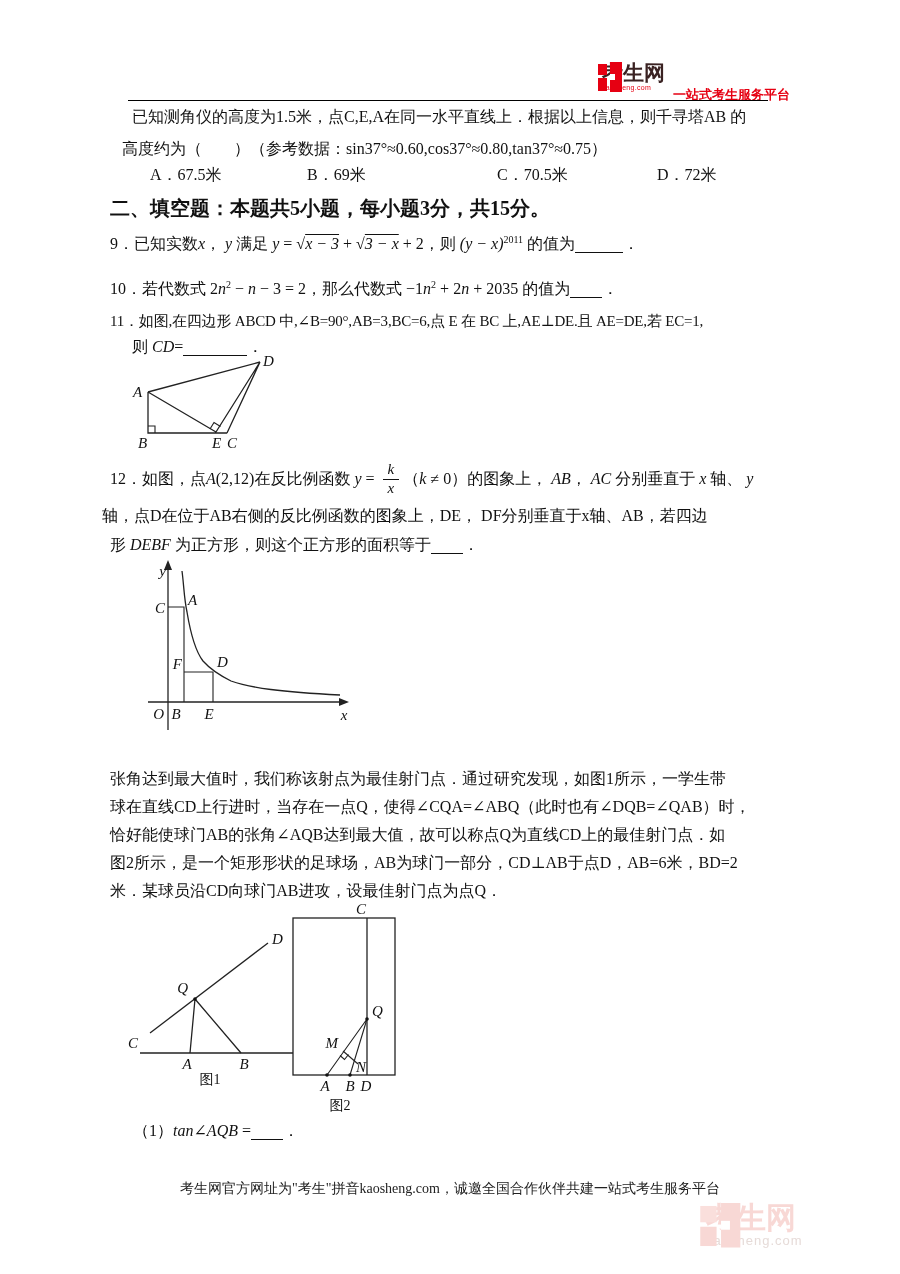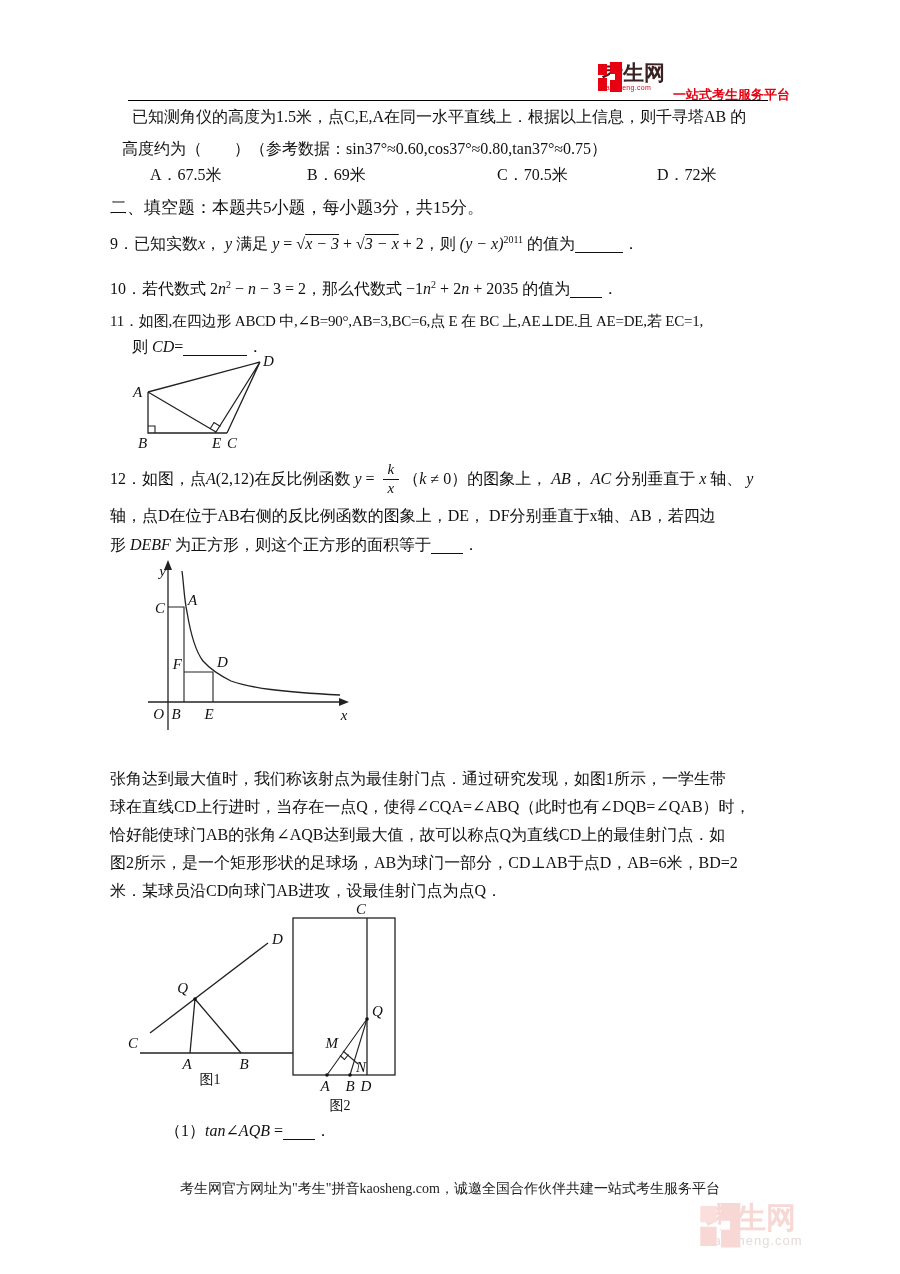--- a/index.html
+++ b/index.html
@@ -2,21 +2,21 @@
 <html><head>
 <meta charset="utf-8">
 <style>
   html,body{margin:0;padding:0;background:#888;}
   #page{
     position:relative;width:900px;height:1274px;margin:0 auto;background:#ffffff;
     font-family:"Liberation Serif","DejaVu Serif",serif;color:#111;overflow:hidden;
   }
   .line{position:absolute;white-space:pre;font-size:16px;line-height:22px;}
   .mathline{display:flex;align-items:center;}
-  .bold{font-weight:normal;font-size:17px;}
+  .bold{font-weight:bold;font-size:20px;}
   .tight{font-size:15px;letter-spacing:-0.2px;}
   .i{font-style:italic;}
   sup.sup{font-size:10px;font-style:normal;vertical-align:super;line-height:0;}
   .rad{text-decoration:overline;font-style:italic;}
   .sign{font-style:normal;}
   .blank{border-bottom:1px solid #111;}
   .frac{display:inline-block;text-align:center;vertical-align:middle;margin:0 4px;font-style:italic;line-height:1.05;font-size:15px;}
   .frac .num{display:block;border-bottom:1px solid #111;padding:0 5px 1px;}
   .frac .den{display:block;padding-top:1px;}
   
@@ -81,21 +81,21 @@
     <path class="fig-thin" d="M18,76 L25,76 L25,83"></path>
     <path class="fig-thin" d="M80,79 L84,72.5 L90.5,76.5"></path>
     <text class="svglbl" x="3" y="47" text-anchor="start">A</text>
     <text class="svglbl" x="8" y="98" text-anchor="start">B</text>
     <text class="svglbl" x="82" y="98" text-anchor="start">E</text>
     <text class="svglbl" x="97" y="98" text-anchor="start">C</text>
     <text class="svglbl" x="133" y="16" text-anchor="start">D</text>
   </svg>
 
   <div class="line mathline" style="left:110px;top:458px;height:42px;"><span>12．如图，点</span><span class="i">A</span><span>(2,12)在反比例函数 </span><span class="i">y</span><span> = </span><span class="frac"><span class="num">k</span><span class="den">x</span></span><span>（</span><span class="i">k</span><span> ≠ 0）的图象上， </span><span class="i">AB</span><span>， </span><span class="i">AC</span><span> 分别垂直于 </span><span class="i">x</span><span> 轴、 </span><span class="i">y</span></div>
-  <div class="line" style="left:110px;top:505px;">轴，点D在位于AB右侧的反比例函数的图象上，DE， DF分别垂直于x轴、AB，若四边</div>
+  <div class="line" style="left:102px;top:505px;">轴，点D在位于AB右侧的反比例函数的图象上，DE， DF分别垂直于x轴、AB，若四边</div>
   <div class="line" style="left:110px;top:534px;"><span>形 </span><span class="i">DEBF</span><span> 为正方形，则这个正方形的面积等于</span><span class="blank">　　</span><span>．</span></div>
 
   <svg style="left:140px;top:556px;" width="215" height="178" viewBox="0 0 215 178">
     <path class="fig-stroke" d="M28,10 L28,174"></path>
     <path class="fig-stroke" d="M8,146 L203,146"></path>
     <path d="M28,4 L24,14 L32,14 Z" fill="#222"></path>
     <path d="M209,146 L199,142 L199,150 Z" fill="#222"></path>
     <path class="fig-thin" d="M28,51 L44,51 L44,146"></path>
     <path class="fig-thin" d="M44,116 L73,116 L73,146"></path>
     <path class="fig-stroke" d="M42,15 C44,30 44,42 47,56 C51,80 56,96 63,105 C71,114 79,119 91,125 C111,132 141,136 200,139"></path>
@@ -140,21 +140,21 @@
     <text class="svglbl" x="261" y="16" text-anchor="middle">C</text>
     <text class="svglbl" x="272" y="118" text-anchor="start">Q</text>
     <text class="svglbl" x="238" y="150" text-anchor="end">M</text>
     <text class="svglbl" x="256" y="174" text-anchor="start">N</text>
     <text class="svglbl" x="225" y="193" text-anchor="middle">A</text>
     <text class="svglbl" x="250" y="193" text-anchor="middle">B</text>
     <text class="svglbl" x="266" y="193" text-anchor="middle">D</text>
     <text class="svgcap" x="240" y="212" text-anchor="middle">图2</text>
   </svg>
 
-  <div class="line" style="left:133px;top:1120px;margin-left:32px;"><span>（1）</span><span class="i">tan∠AQB</span><span> =</span><span class="blank">　　</span><span>．</span></div>
+  <div class="line" style="left:133px;top:1120px;"><span>（1）</span><span class="i">tan∠AQB</span><span> =</span><span class="blank">　　</span><span>．</span></div>
 
   <div id="footer-note">考生网官方网址为"考生"拼音kaosheng.com，诚邀全国合作伙伴共建一站式考生服务平台</div>
 
   <div id="watermark">
     <svg width="48" height="46" viewBox="0 0 32 31">
       <rect x="0" y="2" width="11" height="11" fill="#fadfdc"></rect>
       <rect x="0" y="16" width="11" height="13" fill="#f8d8d5"></rect>
       <rect x="14" y="0" width="13" height="30" fill="#f8d8d5"></rect>
       <rect x="14" y="12" width="6" height="6" fill="#ffffff"></rect>
     </svg>

